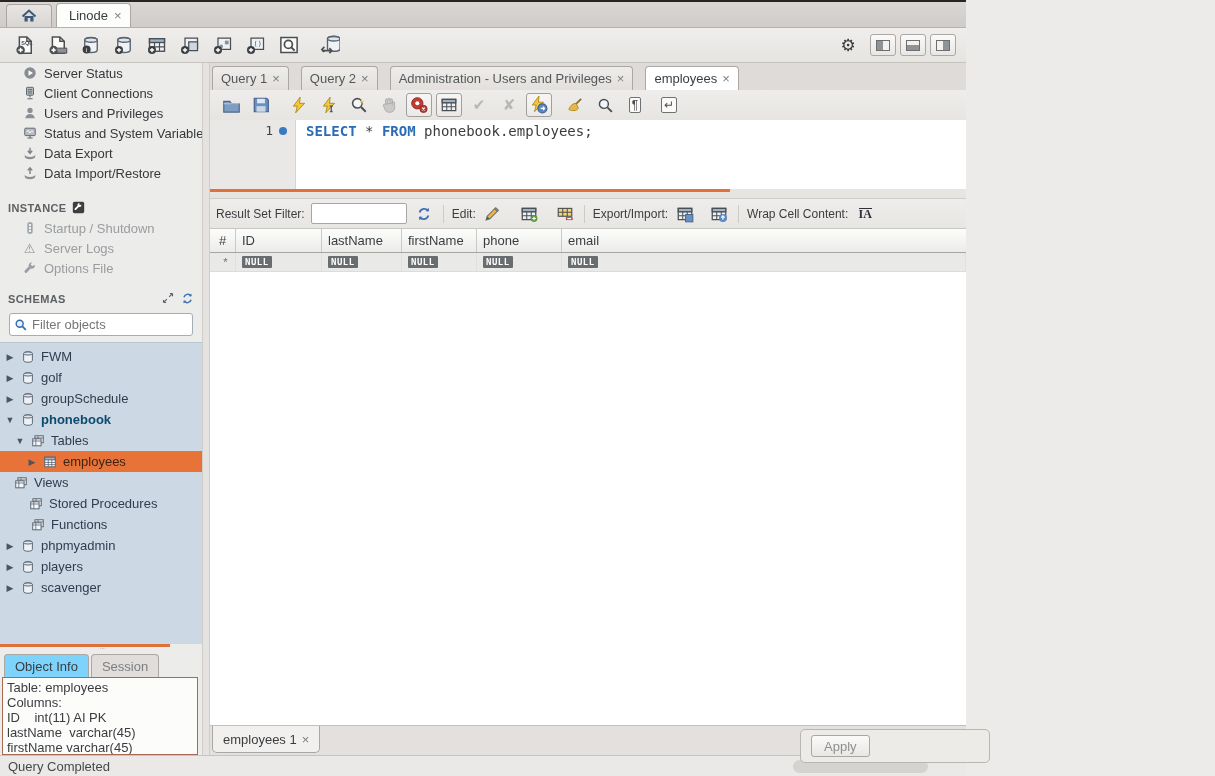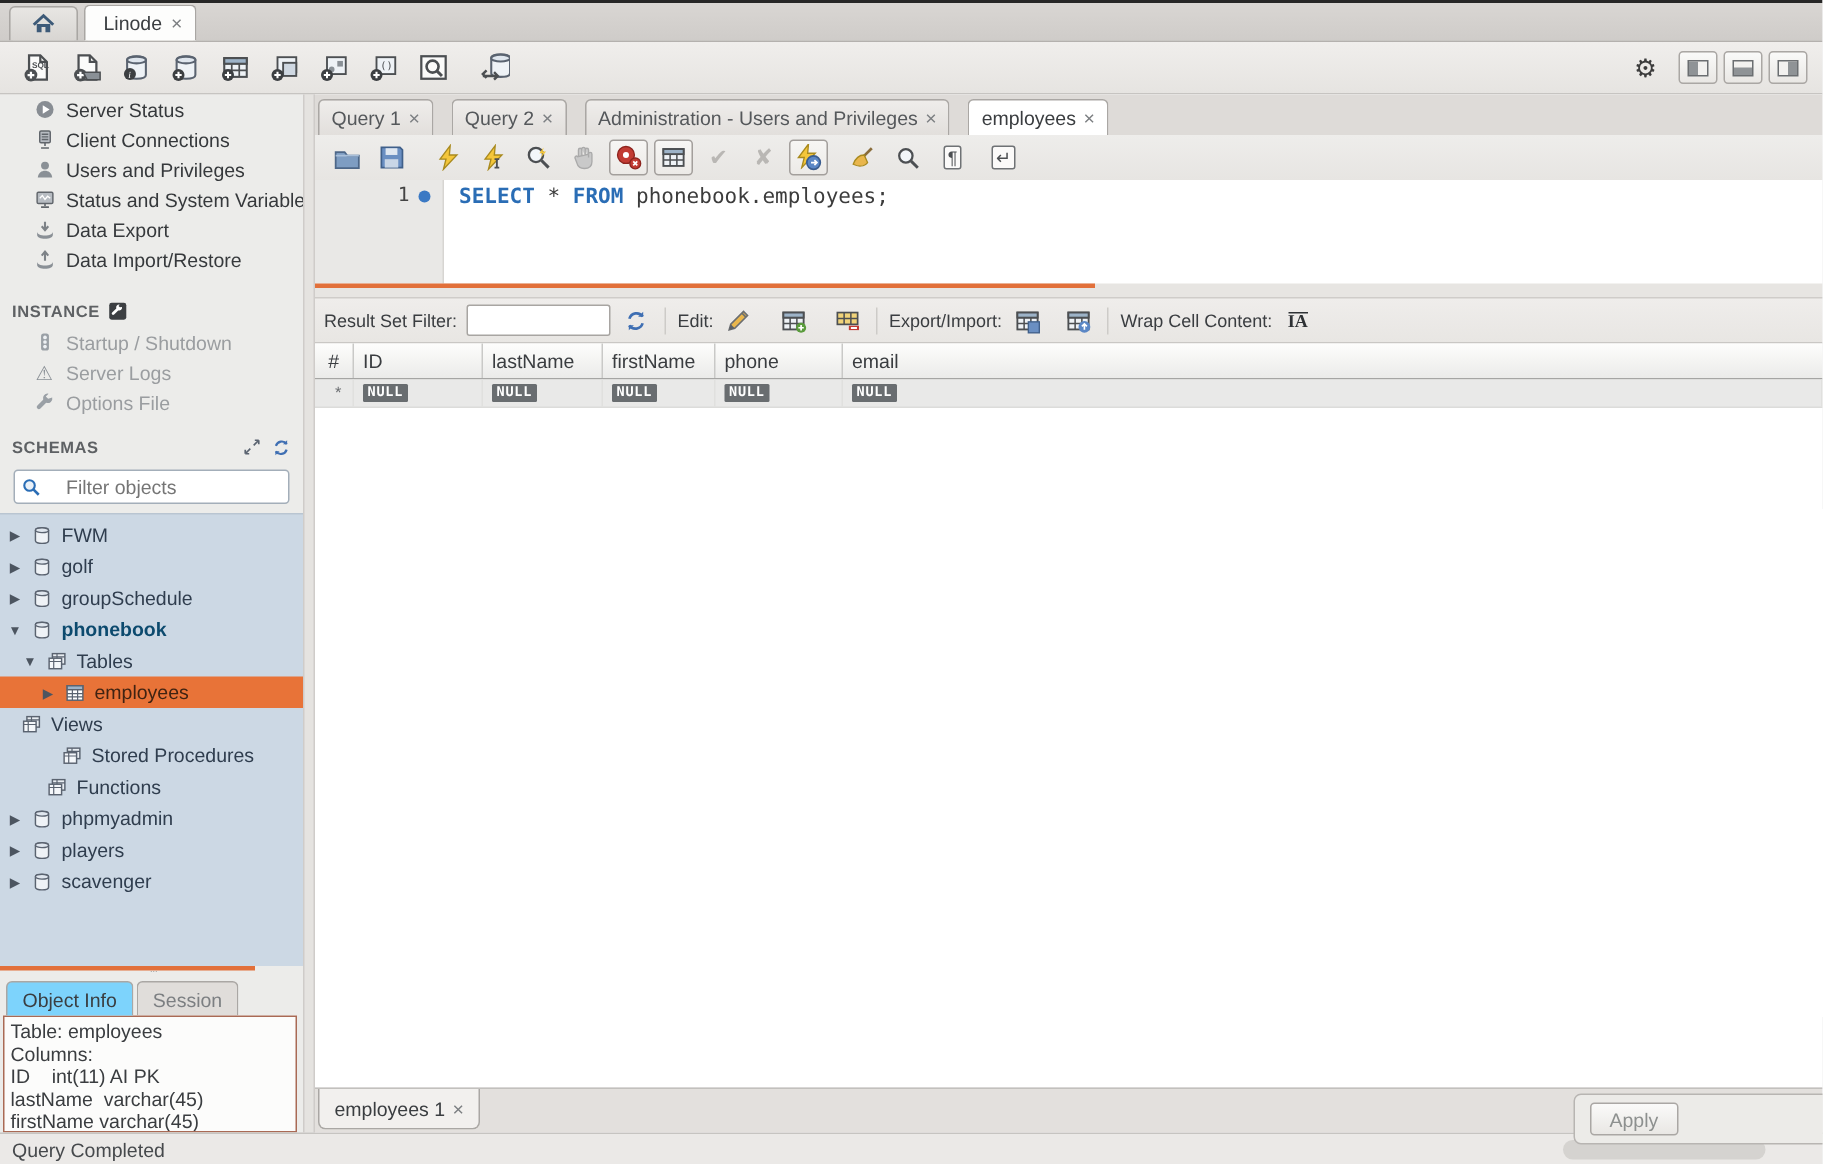--- a/index.html
+++ b/index.html
@@ -1,18 +1,18 @@
 <!DOCTYPE html>
 <html><head>
 <meta charset="utf-8">
 <style>
   * { margin:0; padding:0; box-sizing:border-box; }
   html,body { width:1215px; height:776px; overflow:hidden; }
   body { font-family:"Liberation Sans", sans-serif; font-size:13px; color:#3a3d40; background:#ecebe9; }
-  .app { width:1215px; height:776px; display:flex; flex-direction:column; border-top:2px solid #262626; background:#ecebe9; }
+  .app { width:966px; height:776px; display:flex; flex-direction:column; border-top:2px solid #262626; background:#ecebe9; }
 
   
   .win-tabbar { height:26px; background:linear-gradient(#d9d6d3,#cfccc9); display:flex; align-items:flex-end; padding-left:6px; border-bottom:1px solid #b4b1ae; flex:0 0 auto; }
   .home-tab { width:46px; height:23px; background:linear-gradient(#e8e6e3,#d8d5d2); border:1px solid #a9a6a3; border-bottom:none; border-radius:4px 4px 0 0; display:flex; align-items:center; justify-content:center; margin-right:4px; }
   .win-tab { height:24px; background:#fdfdfc; border:1px solid #a9a6a3; border-bottom:none; border-radius:4px 4px 0 0; display:flex; align-items:center; padding:0 8px 0 12px; gap:6px; }
   .close-x { color:#7c7f82; font-size:13px; line-height:1; cursor:default; }
   .close-x::after { content:"×"; }
 
   
   .main-toolbar { height:35px; background:linear-gradient(#f0eeec,#e6e4e1); border-bottom:1px solid #c6c4c1; display:flex; align-items:center; padding:0 10px; flex:0 0 auto; }
@@ -30,21 +30,21 @@
 
   
   .sidebar { width:202px; background:#ececea; display:flex; flex-direction:column; flex:0 0 auto; min-height:0; }
   .sec-h { font-size:11px; font-weight:bold; color:#5e6164; letter-spacing:.4px; padding:8px 0 4px 8px; display:flex; align-items:center; gap:5px; }
   .side-item { height:20px; display:flex; align-items:center; gap:7px; padding-left:22px; color:#36393c; white-space:nowrap; overflow:hidden; }
   .side-item.disabled { color:#9a9da0; }
   .s-ic { width:15px; height:15px; flex:0 0 auto; display:flex; align-items:center; justify-content:center; }
   .schemas-h { margin-top:6px; }
   .schemas-h .hdr-icons { margin-left:auto; margin-right:8px; display:flex; gap:7px; }
   .filter-wrap { padding:4px 9px 6px 9px; }
-  .filter-box { height:23px; background:#fff; border:1px solid #a3aeb9; border-radius:3px; display:flex; align-items:center; padding:0 4px; gap:16px; }
+  .filter-box { height:23px; background:#fff; border:1px solid #a3aeb9; border-radius:3px; display:flex; align-items:center; padding:0 4px; gap:4px; }
   .filter-box input { border:none; outline:none; flex:1; font-size:13px; color:#9a9da0; font-family:"Liberation Sans",sans-serif; background:transparent; min-width:0; }
 
   .tree { flex:1; background:#ccd8e4; overflow:hidden; padding-top:3px; border-top:1px solid #b9c5d1; }
   .t-row { height:21px; display:flex; align-items:center; gap:5px; color:#2f3d4e; white-space:nowrap; }
   .t-row.lvl0 { padding-left:5px; }
   .t-row.lvl1 { padding-left:15px; }
   .t-row.lvl2 { padding-left:27px; }
   .t-row.bold { font-weight:bold; color:#0c4a6e; }
   .t-row.sel { background:#e87338; color:#402312; }
   .t-arrow { width:10px; font-size:9px; color:#4c5560; flex:0 0 auto; text-align:center; }
@@ -474,21 +474,21 @@
               <use href="#sy-table"></use>
             </svg>
           <span>employees</span>
         </div>
         <div class="t-row lvl1" style="padding-left:13px">
           <svg class="t-ic" viewBox="0 0 16 16">
               <use href="#sy-sheets"></use>
             </svg>
           <span>Views</span>
         </div>
-        <div class="t-row lvl1" style="padding-left:40px">
+        <div class="t-row lvl1" style="padding-left:28px">
           <svg class="t-ic" viewBox="0 0 16 16">
               <use href="#sy-sheets"></use>
             </svg>
           <span>Stored Procedures</span>
         </div>
         <div class="t-row lvl1" style="padding-left:30px">
           <svg class="t-ic" viewBox="0 0 16 16">
               <use href="#sy-sheets"></use>
             </svg>
           <span>Functions</span>

